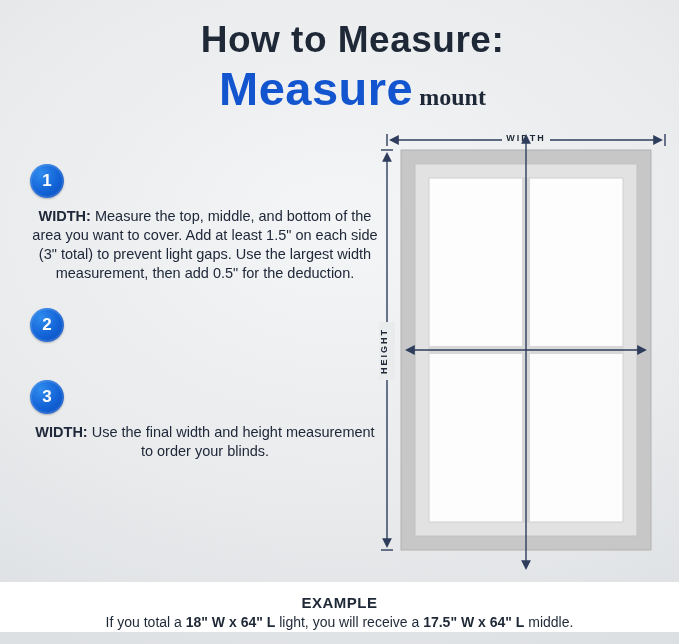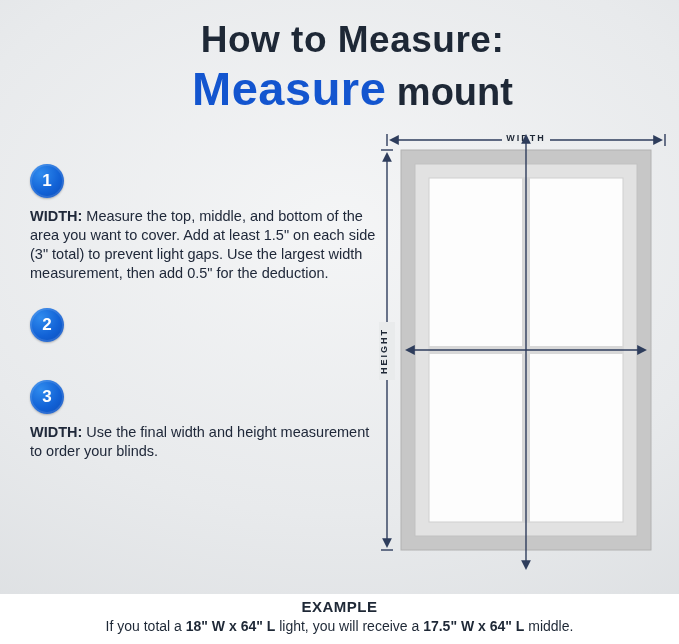--- a/index.html
+++ b/index.html
@@ -10,43 +10,43 @@
     background: radial-gradient(120% 90% at 50% 35%, #f4f5f6 0%, #e8eaec 50%, #d6d9dc 100%);
     font-family:"Liberation Sans", sans-serif;
     color:#1e2836;
   }
 
   
   .title { position:absolute; top:20px; left:13px; width:100%; text-align:center; line-height:1.1; }
   .title-line1 { font-size:37px; font-weight:700; letter-spacing:0.5px; color:#1e2836; }
   .title-line2 { margin-top:2px; }
   .title-accent { font-size:47px; font-weight:800; color:#1355cf; letter-spacing:0.5px; }
-  .title-rest { font-size:38px; font-weight:600; color:#1e2836; }
+  .title-rest { font-size:24px; font-weight:600; color:#1e2836;font-family:Liberation Serif, serif; }
 
   
   .steps { position:absolute; left:30px; top:164px; width:350px; }
   .step { margin-bottom:24px; }
   .badge {
     width:34px; height:34px; border-radius:50%;
     background: radial-gradient(circle at 32% 28%, #2f8bee 0%, #1262d6 55%, #0a4ab8 100%);
     color:#fff; font-weight:700; font-size:17px;
     display:flex; align-items:center; justify-content:center;
     margin-bottom:9px;
     box-shadow: 0 1px 2px rgba(0,0,0,0.25), inset 0 0 0 2px rgba(255,255,255,0.12);
   }
-  .step p { margin:0; font-size:14.5px; line-height:1.32; color:#20293a; }
+  .step p { margin:0; font-size:14.5px; line-height:1.32; color:#20293a;text-align:center; }
   .step p strong { font-weight:700; margin-right:4px; }
 
   
   .diagram { position:absolute; left:375px; top:128px; width:297px; height:458px; }
 
   
   .example-bar {
-    position:absolute; left:0; bottom:0; width:100%; height:50px;
-    background:#ffffff; text-align:center; box-sizing:border-box; padding-top:4px;
+    position:absolute; left:0; bottom:12px; width:100%; height:50px;
+    background:#ffffff; text-align:center; box-sizing:border-box; padding-top:12px;
   }
   .example-heading { font-size:15px; font-weight:800; letter-spacing:0.5px; color:#1e2836; }
   .example-text { font-size:14px; margin-top:3px; color:#1e2836; }
   .example-text strong { font-weight:700; }
 </style>
 </head>
 <body>
 
 <div class="page">
 

